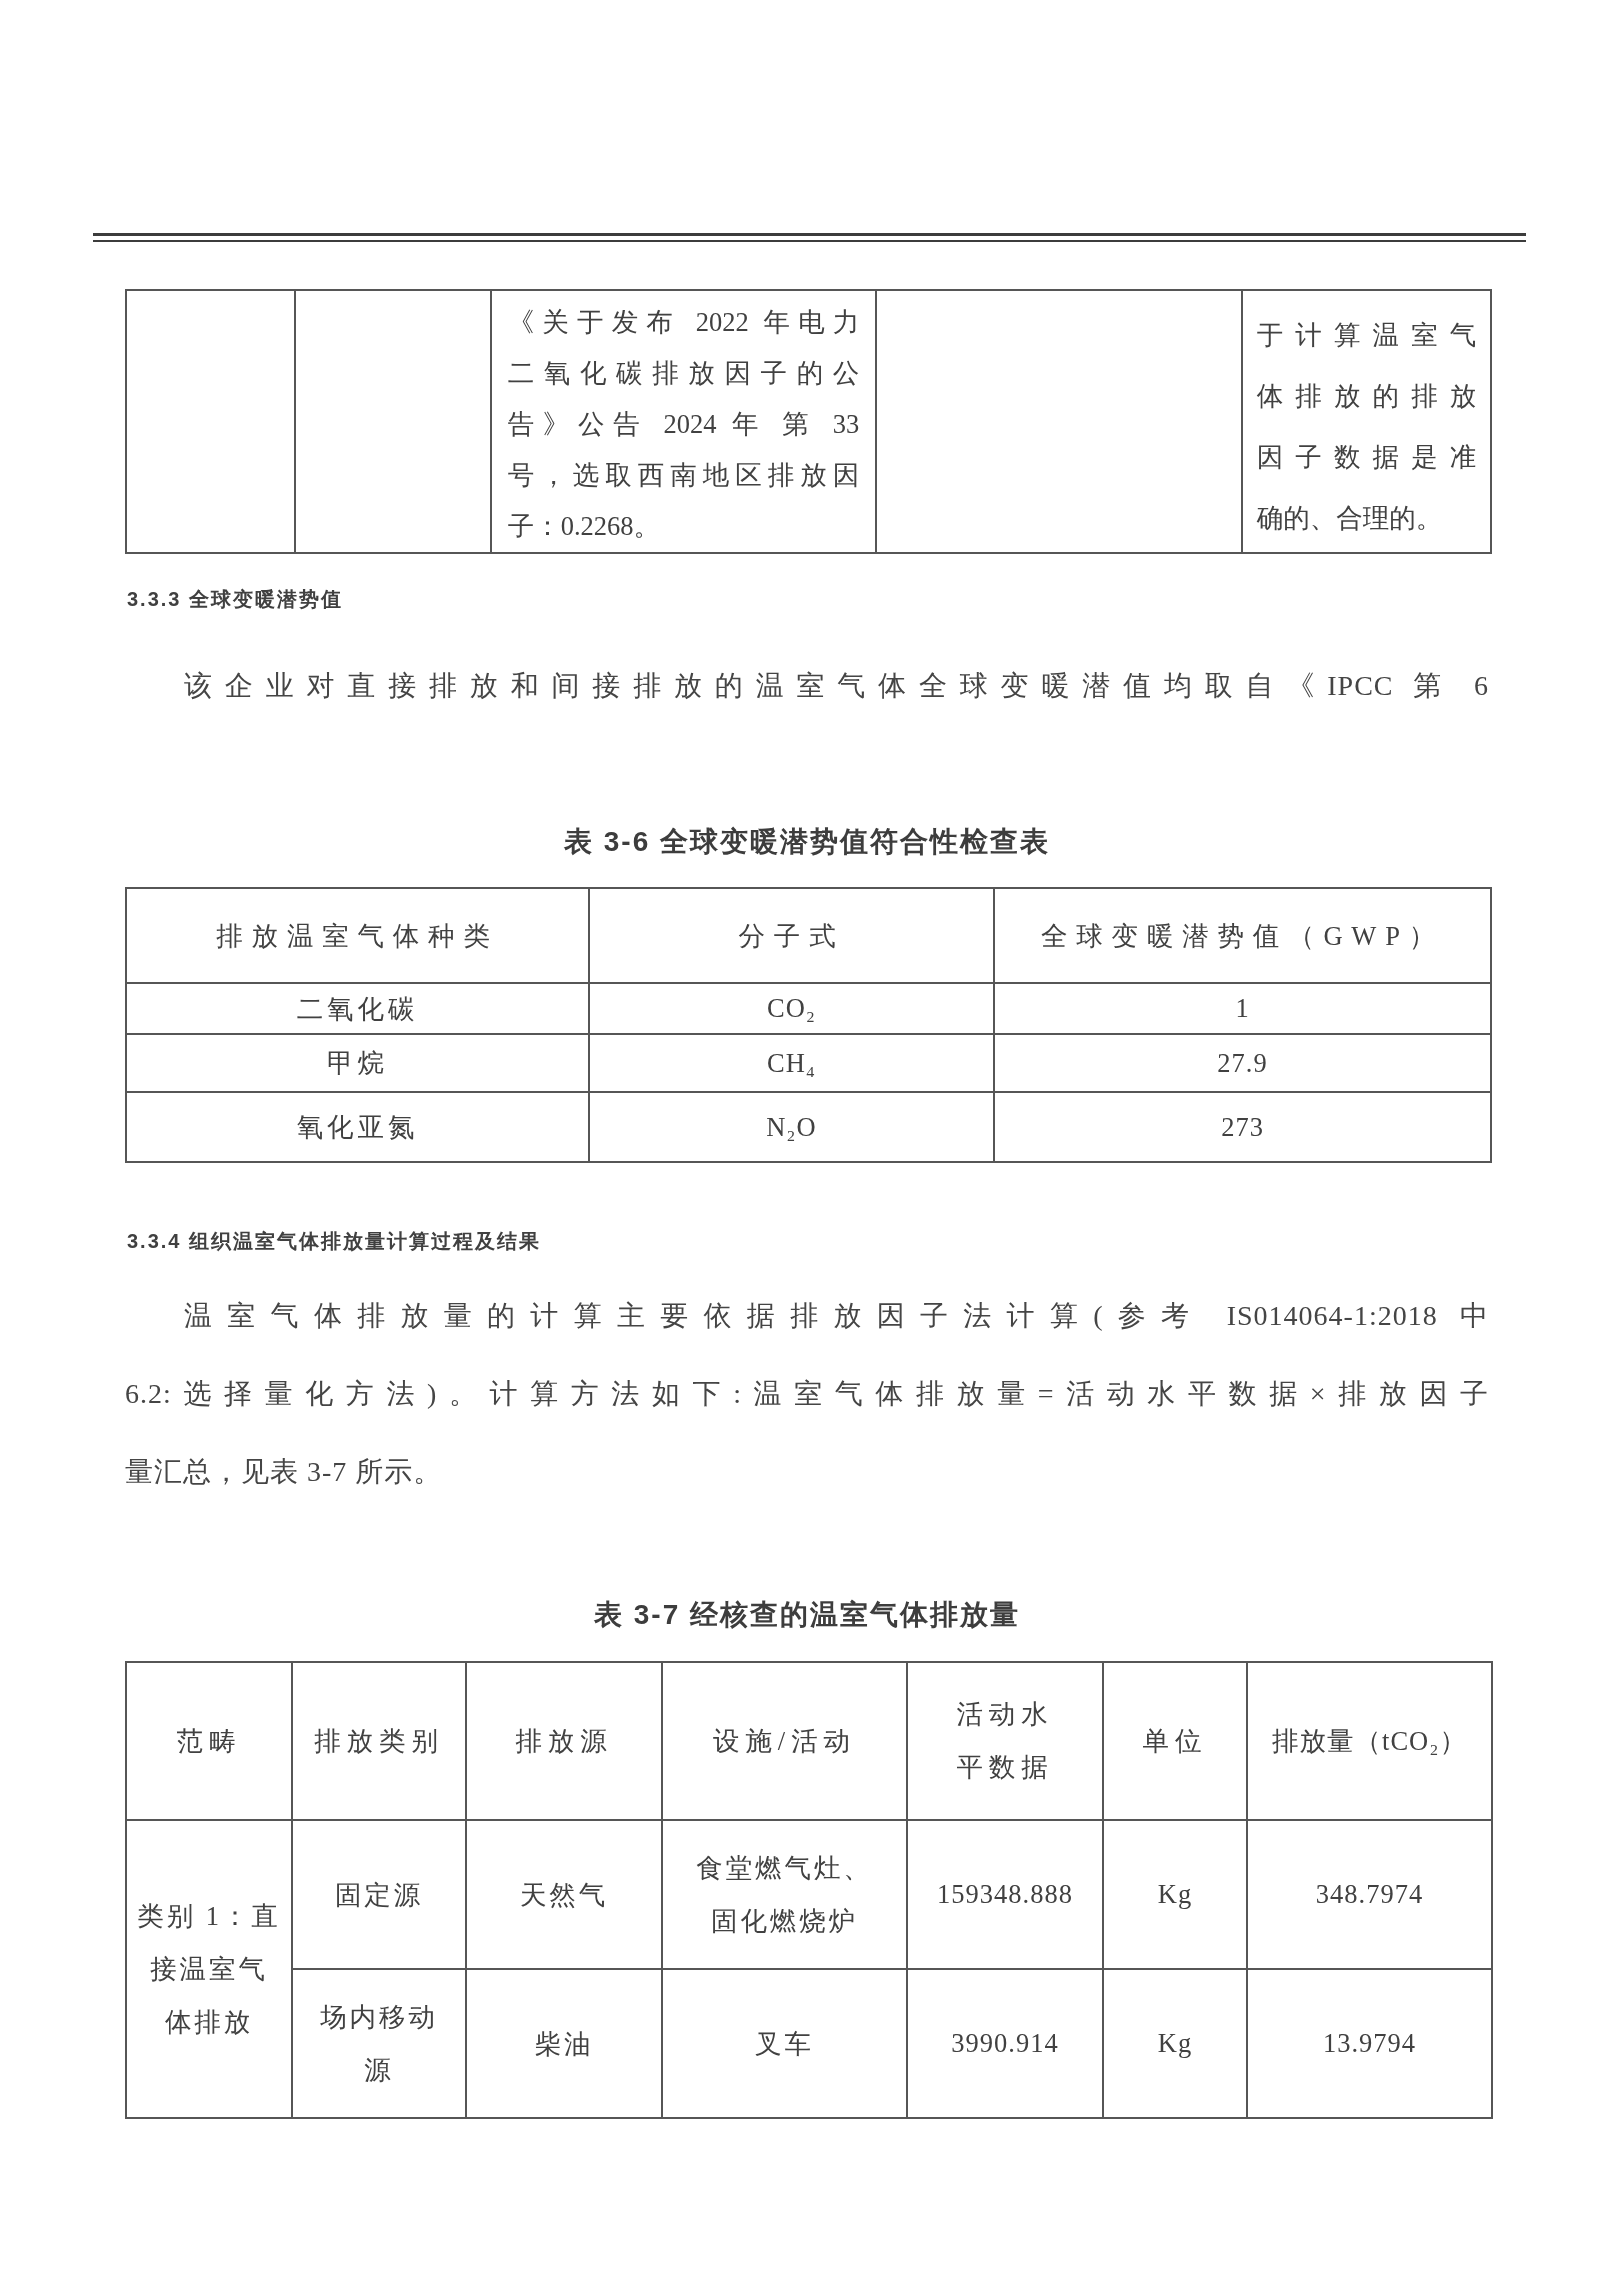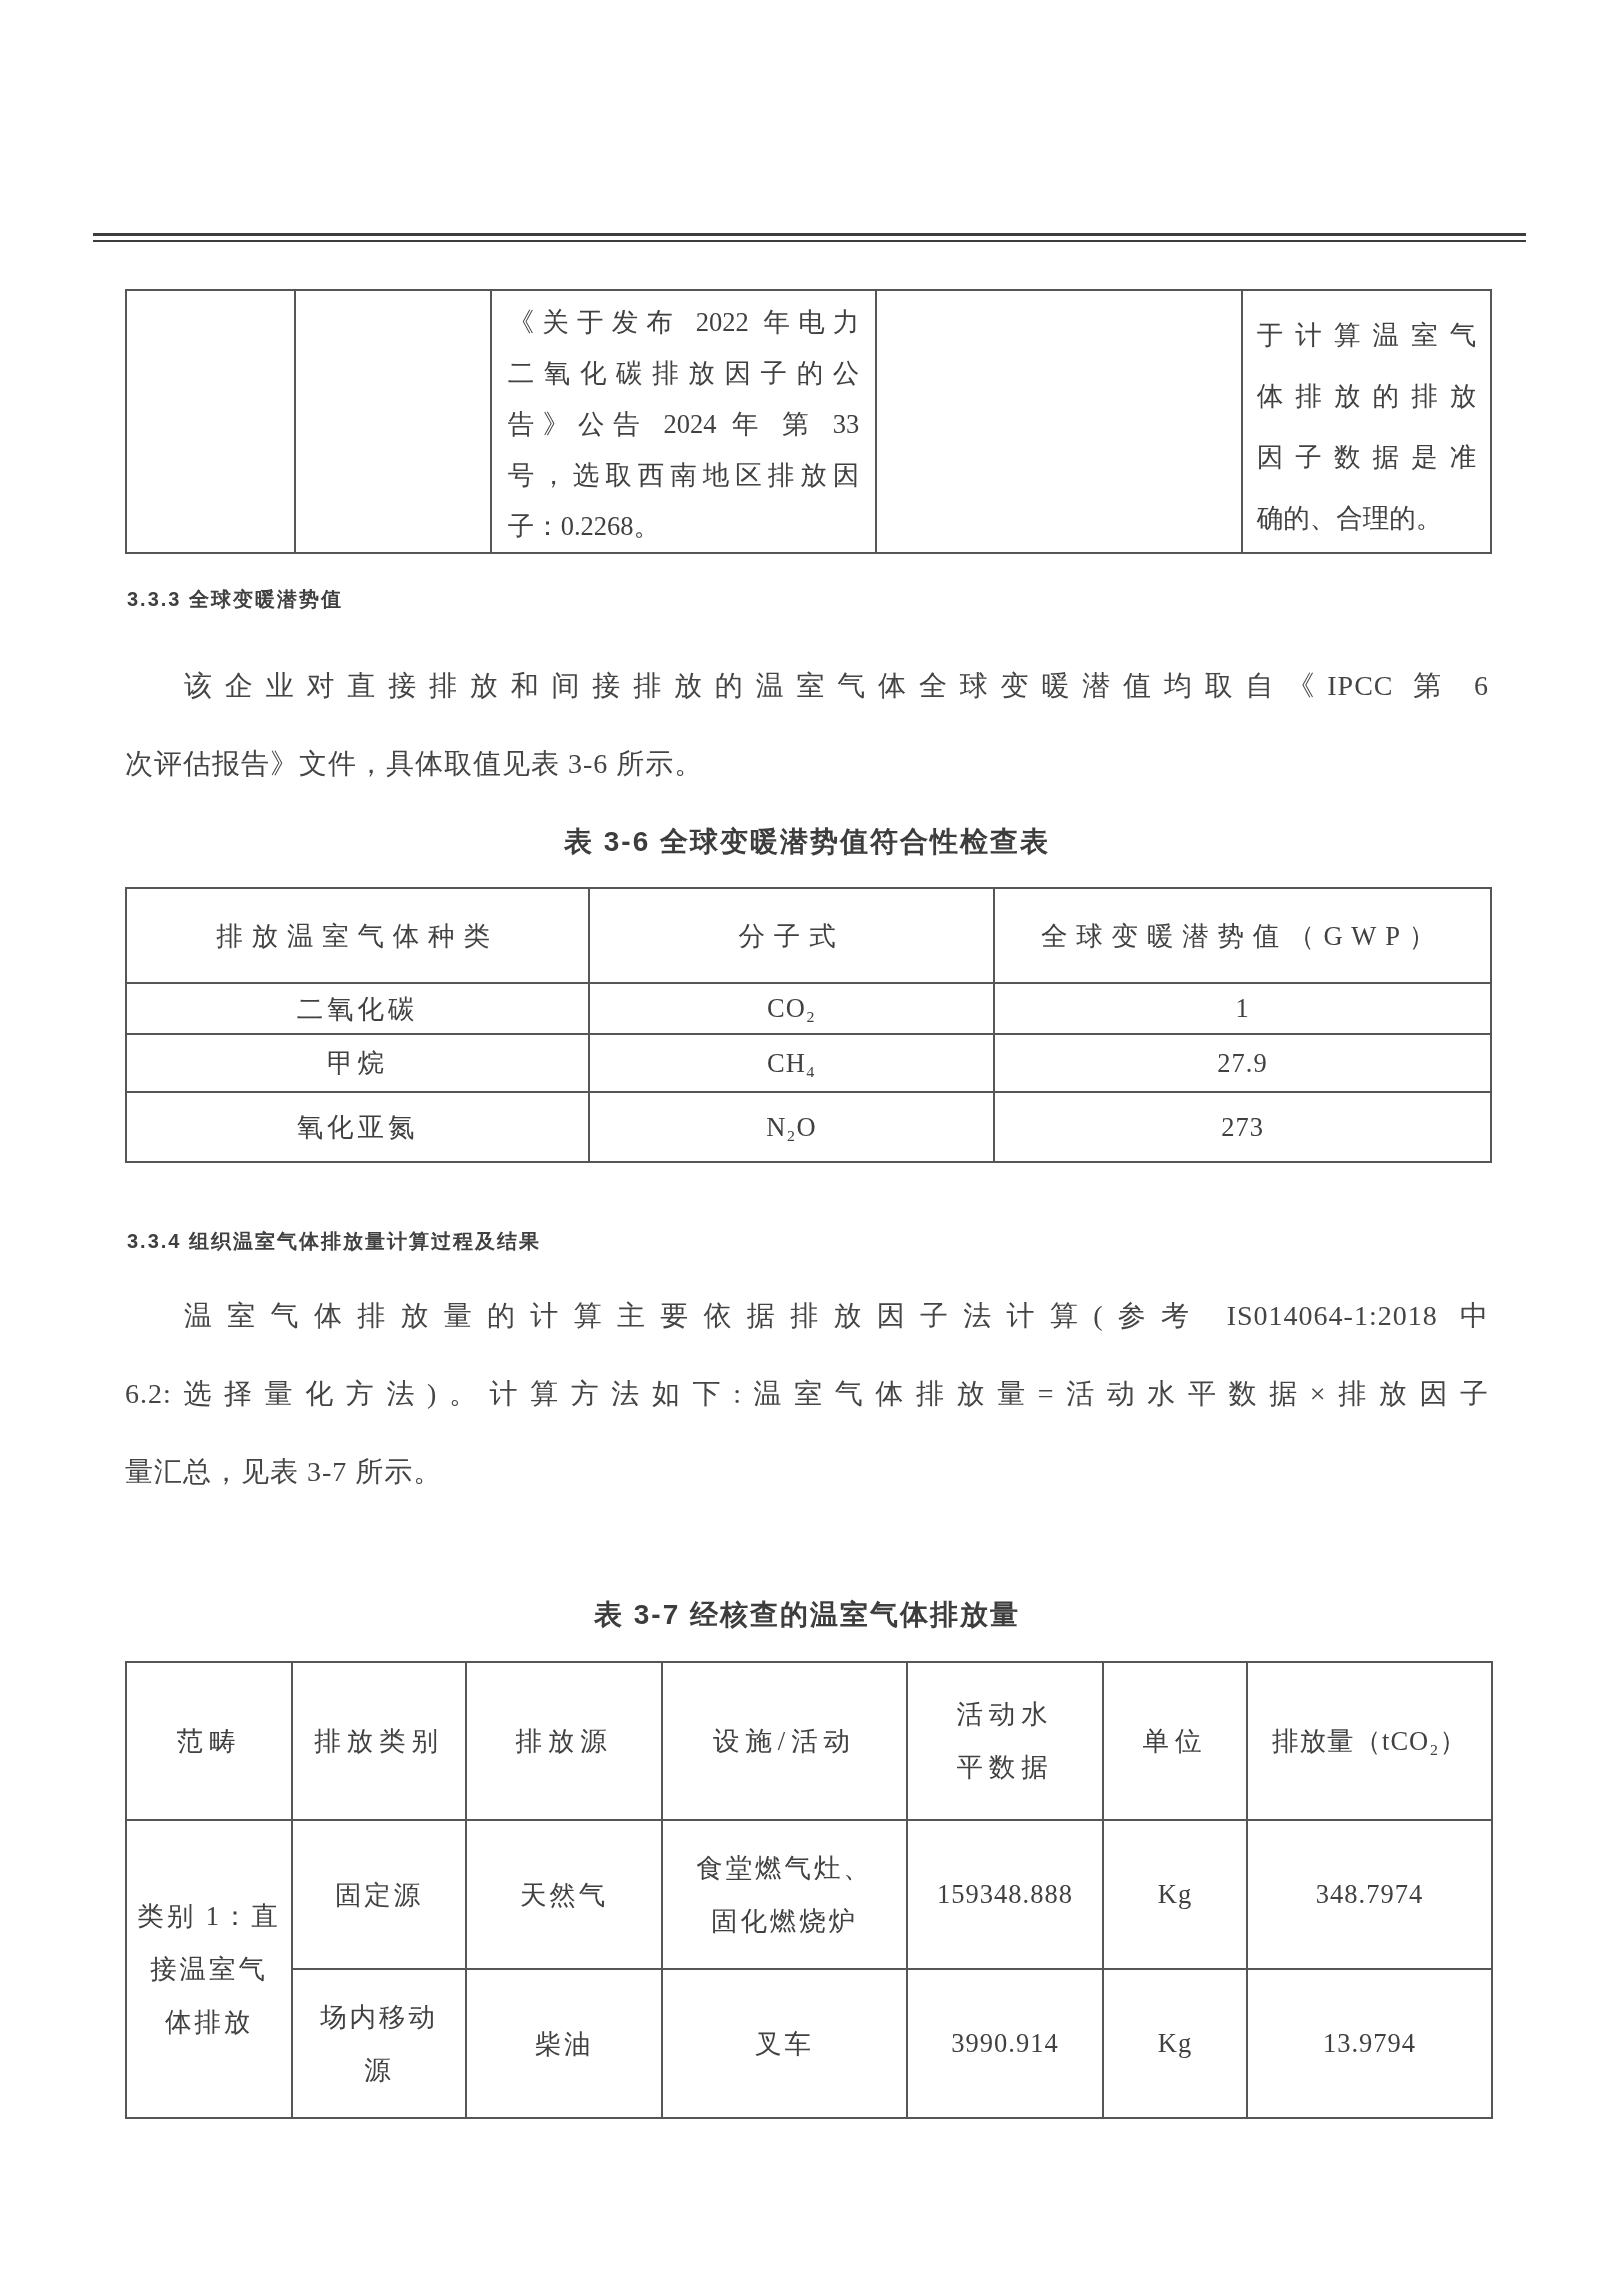--- a/index.html
+++ b/index.html
@@ -106,21 +106,20 @@
         <span class="lline">确的、合理的。</span>
       </td>
     </tr>
   </tbody>
     </table>
 
   <div class="sec-heading" style="top:586px">3.3.3 全球变暖潜势值</div>
 
   <div class="para" style="top:647px">
     <div class="pline jline indent">该企业对直接排放和间接排放的温室气体全球变暖潜值均取自《IPCC 第 6</div>
-    <div class="pline lline">次评估报告》文件，具体取值见表 3-6 所示。</div>
   </div>
 
   <div class="tbl-caption" style="top:823px">表 3-6 全球变暖潜势值符合性检查表</div>
 
   <table class="doc" id="gwp-table">
     <colgroup>
       <col style="width:463px">
         <col style="width:405px">
         <col style="width:497px">
     </colgroup>

